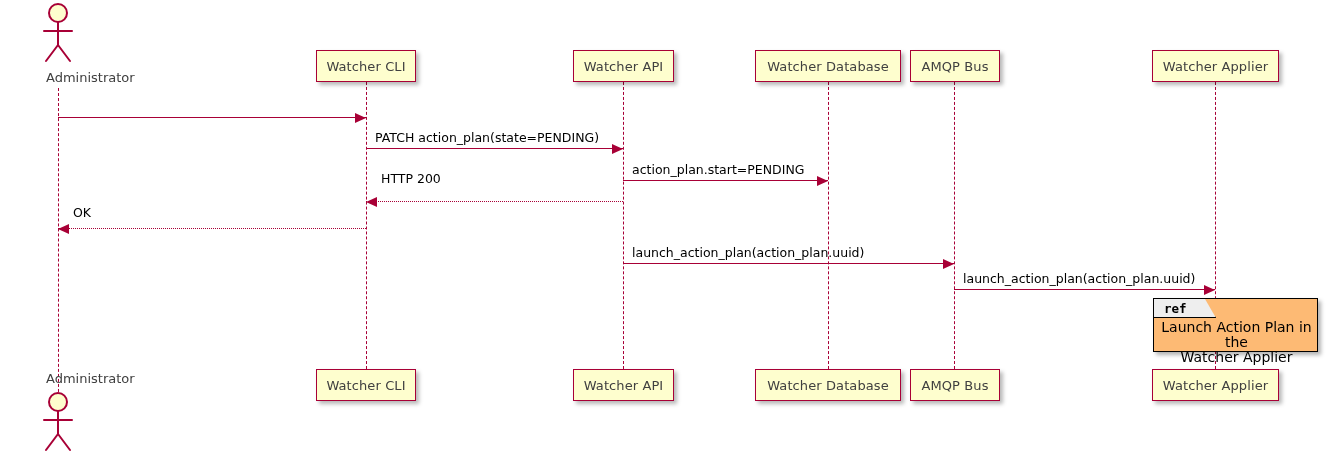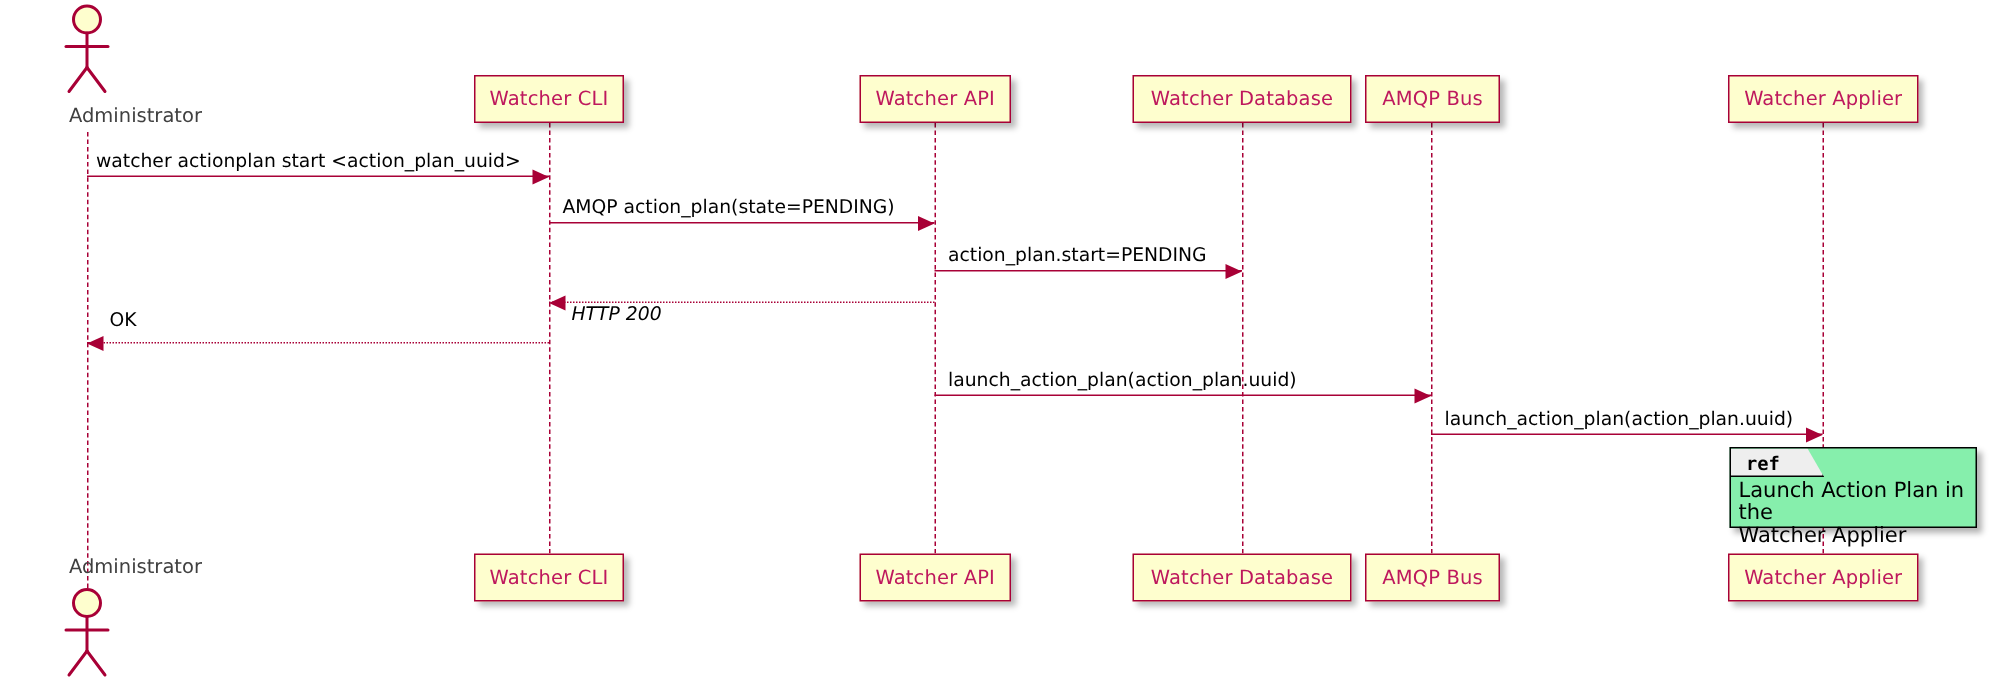--- a/index.html
+++ b/index.html
@@ -20,21 +20,21 @@
     position: absolute;
     width: 0;
     border-left: 1px dashed #A80036;
   }
   
   .participant {
     position: absolute;
     box-sizing: border-box;
     background: #FEFECE;
     border: 1.5px solid #A80036;
-    color: #be185d;
+    color: #404040;
     font-size: 13px;
     line-height: 1;
     display: flex;
     align-items: center;
     justify-content: center;
     white-space: nowrap;
     box-shadow: 3px 3px 4px rgba(0,0,0,0.28);
     letter-spacing: 0.1px;
   }
   
@@ -73,23 +73,24 @@
     position: absolute;
     font-size: 12.5px;
     color: #000000;
     white-space: nowrap;
     line-height: 1;
   }
   
   .ref-box {
     position: absolute;
     box-sizing: border-box;
-    background: #86efac;
+    background: #fdba74;
     border: 1.5px solid #000000;
     box-shadow: 3px 3px 4px rgba(0,0,0,0.30);
+    text-align: center;
   }
   .ref-tab {
     position: absolute;
     left: 0; top: 0;
     box-sizing: border-box;
     height: 19px;
     background: #EEEEEE;
     border-right: 1.5px solid #000000;
     border-bottom: 1.5px solid #000000;
     display: flex;
@@ -146,30 +147,29 @@
     <div class="participant" style="left: 755px; top: 50px; width: 146px; height: 32px;">Watcher Database</div>
     <div class="participant" style="left: 755px; top: 369px; width: 146px; height: 32px;">Watcher Database</div>
     <div class="lifeline" style="left: 954px; top: 82px; height: 287px;"></div>
     <div class="participant" style="left: 910px; top: 50px; width: 90px; height: 32px;">AMQP Bus</div>
     <div class="participant" style="left: 910px; top: 369px; width: 90px; height: 32px;">AMQP Bus</div>
     <div class="lifeline" style="left: 1215px; top: 82px; height: 287px;"></div>
     <div class="participant" style="left: 1152px; top: 50px; width: 127px; height: 32px;">Watcher Applier</div>
     <div class="participant" style="left: 1152px; top: 369px; width: 127px; height: 32px;">Watcher Applier</div>
     <div class="msg-line" style="left: 58px; top: 117px; width: 308px;"></div>
     <div class="arrow-head arrow-right" style="top: 113px; left: 355px;"></div>
-    <div class="msg-label" style="left: 64px; top: 101px;">watcher actionplan start &lt;action_plan_uuid&gt;</div>
     <div class="msg-line" style="left: 366px; top: 148px; width: 257px;"></div>
     <div class="arrow-head arrow-right" style="top: 144px; left: 612px;"></div>
-    <div class="msg-label" style="left: 375px; top: 132px;">AMQP action_plan(state=PENDING)</div>
+    <div class="msg-label" style="left: 375px; top: 132px;">PATCH action_plan(state=PENDING)</div>
     <div class="msg-line" style="left: 623px; top: 180px; width: 205px;"></div>
     <div class="arrow-head arrow-right" style="top: 176px; left: 817px;"></div>
     <div class="msg-label" style="left: 632px; top: 164px;">action_plan.start=PENDING</div>
     <div class="msg-line dotted" style="left: 366px; top: 201px; width: 257px;"></div>
     <div class="arrow-head arrow-left" style="top: 197px; left: 366px;"></div>
-    <div class="msg-label" style="left: 381px; top: 203px; font-style: italic;">HTTP 200</div>
+    <div class="msg-label" style="left: 381px; top: 173px;">HTTP 200</div>
     <div class="msg-line dotted" style="left: 58px; top: 228px; width: 308px;"></div>
     <div class="arrow-head arrow-left" style="top: 224px; left: 58px;"></div>
     <div class="msg-label" style="left: 73px; top: 207px;">OK</div>
     <div class="msg-line" style="left: 623px; top: 263px; width: 331px;"></div>
     <div class="arrow-head arrow-right" style="top: 259px; left: 943px;"></div>
     <div class="msg-label" style="left: 632px; top: 247px;">launch_action_plan(action_plan.uuid)</div>
     <div class="msg-line" style="left: 954px; top: 289px; width: 261px;"></div>
     <div class="arrow-head arrow-right" style="top: 285px; left: 1204px;"></div>
     <div class="msg-label" style="left: 963px; top: 273px;">launch_action_plan(action_plan.uuid)</div>
     <div class="ref-box" style="left: 1153px; top: 298px; width: 165px; height: 54px;">

